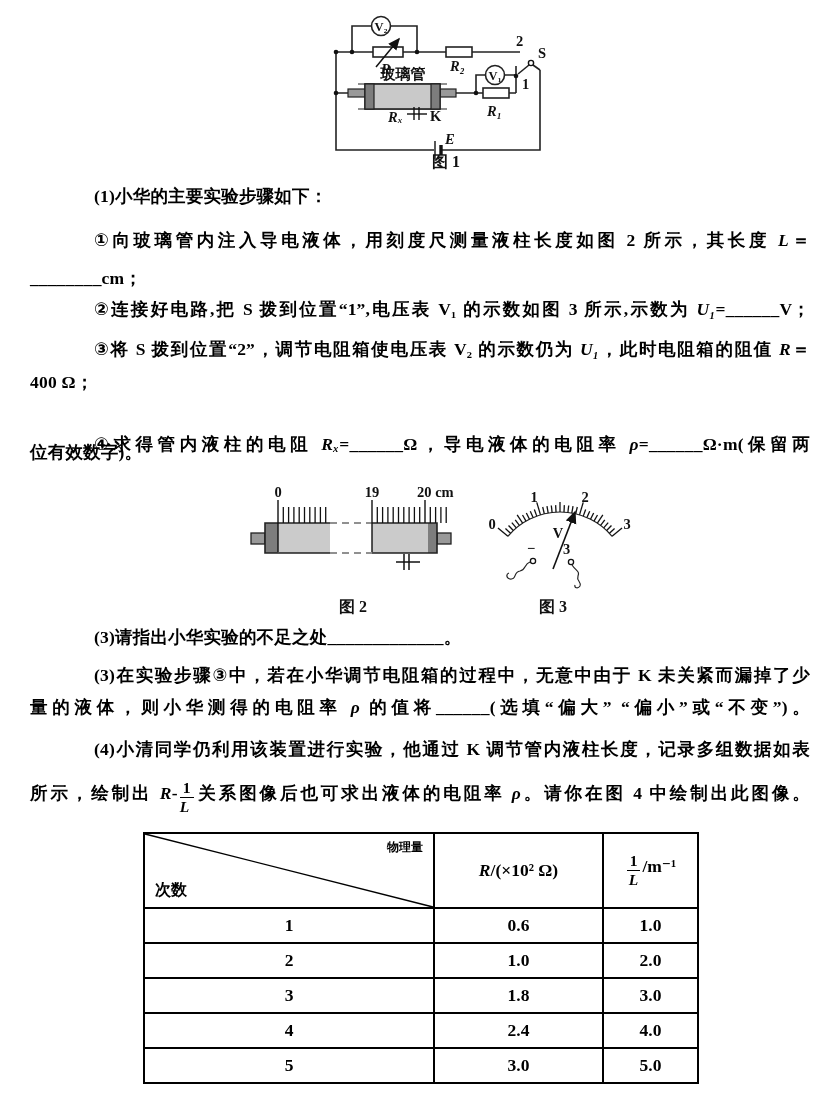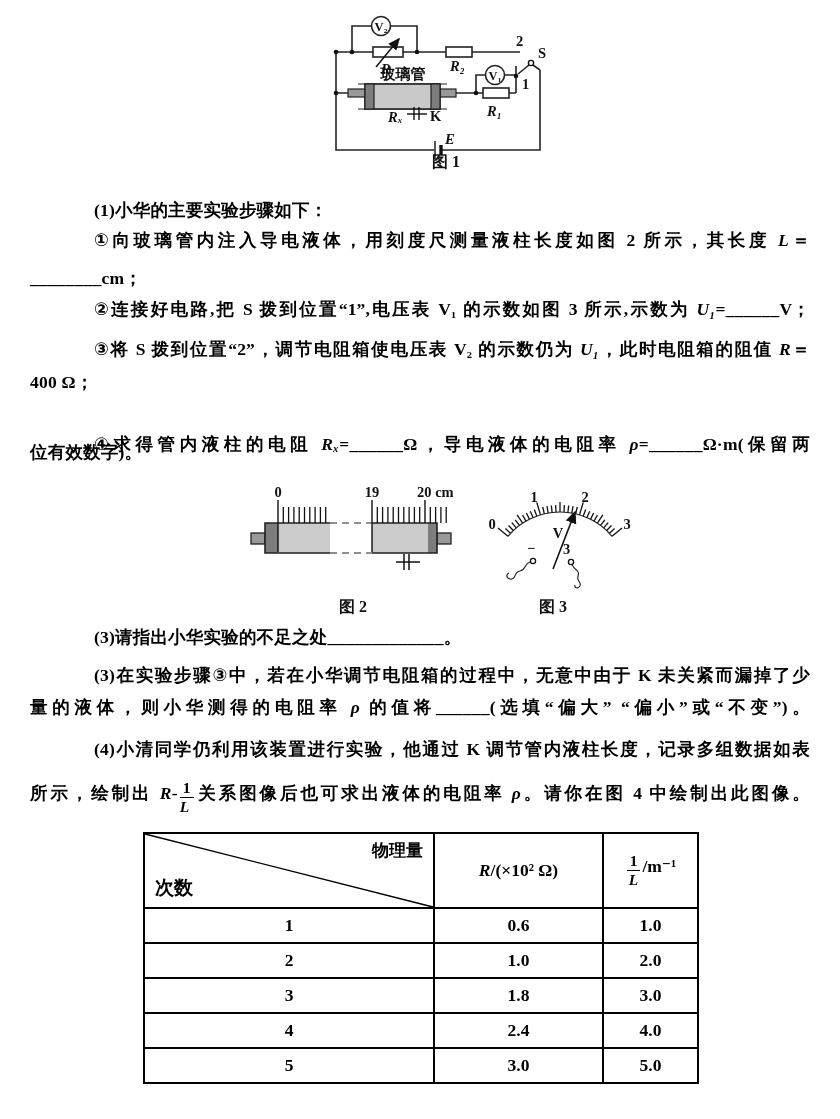--- a/index.html
+++ b/index.html
@@ -31,22 +31,22 @@
   #ruler-minor line,#meter-ticks line{stroke:#111;stroke-width:1.3;}
   table.dtable{
     position:absolute;left:143px;top:832px;border-collapse:collapse;table-layout:fixed;
     font-size:17.5px;
   }
   table.dtable th,table.dtable td{
     border:2px solid #000;text-align:center;vertical-align:middle;padding:0;font-weight:bold;
   }
   th.diag{position:relative;}
   th.diag svg{position:absolute;left:0;top:0;width:100%;height:100%;}
-  .diag-top{position:absolute;top:5px;right:10px;font-size:17px;}
-  .diag-bottom{position:absolute;bottom:6px;left:10px;font-size:19px;}
+  .diag-top{position:absolute;top:5px;right:10px;font-size:12px;}
+  .diag-bottom{position:absolute;bottom:6px;left:10px;font-size:16px;}
   td.rowh{height:33px;}
 </style>
 </head>
 <body>
 
 <svg style="left:325px;top:5px;" width="240" height="170" viewBox="325 5 240 170">
   <defs>
     <marker id="arr" markerWidth="9" markerHeight="8" refX="7" refY="3.5" orient="auto">
       <path d="M0,0 L8,3.5 L0,7 z" fill="#111"></path>
     </marker>
@@ -119,21 +119,21 @@
   <text class="lbl" x="522" y="89">1</text>
   <text class="lbl" x="495" y="80" text-anchor="middle" style="font-size:12.5px">V₁</text>
   <text class="lbl it" x="487" y="116">R₁</text>
   <text class="cjk" x="403" y="79" text-anchor="middle">玻璃管</text>
   <text class="lbl it" x="388" y="122">Rₓ</text>
   <text class="lbl" x="430" y="121">K</text>
   <text class="lbl it" x="445" y="144">E</text>
   <text class="cap" x="446" y="167" text-anchor="middle">图 1</text>
 </svg>
 
-<div class="line indent" style="top:198px"><span>(1)小华的主要实验步骤如下：</span></div>
+<div class="line indent" style="top:184px"><span>(1)小华的主要实验步骤如下：</span></div>
 <div class="line indent fill" style="top:228px"><span>①向玻璃管内注入导电液体，用刻度尺测量液柱长度如图 2 所示，其长度 </span><span class="it">L</span><span>＝</span></div>
 <div class="line" style="top:266px"><span>________cm；</span></div>
 <div class="line indent fill" style="top:297px"><span>②连接好电路,把 S 拨到位置“1”,电压表 V₁ 的示数如图 3 所示,示数为 </span><span class="it">U₁</span><span>=______V；</span></div>
 <div class="line indent fill" style="top:337px"><span>③将 S 拨到位置“2”，调节电阻箱使电压表 V₂ 的示数仍为 </span><span class="it">U₁</span><span>，此时电阻箱的阻值 </span><span class="it">R</span><span>＝</span></div>
 <div class="line" style="top:370px"><span>400 Ω；</span></div>
 <div class="line indent fill" style="top:432px"><span>④求得管内液柱的电阻 </span><span class="it">Rₓ</span><span>=______Ω，导电液体的电阻率 </span><span class="it">ρ</span><span>=______Ω·m(保留两</span></div>
 <div class="line" style="top:440px"><span>位有效数字)。</span></div>
 <div class="line indent" style="top:625px"><span>(3)请指出小华实验的不足之处_____________。</span></div>
 <div class="line indent fill" style="top:663px"><span>(3)在实验步骤③中，若在小华调节电阻箱的过程中，无意中由于 K 未关紧而漏掉了少</span></div>
 <div class="line fill" style="top:695px"><span>量的液体，则小华测得的电阻率 </span><span class="it">ρ</span><span> 的值将______(选填“偏大” “偏小”或“不变”)。</span></div>

